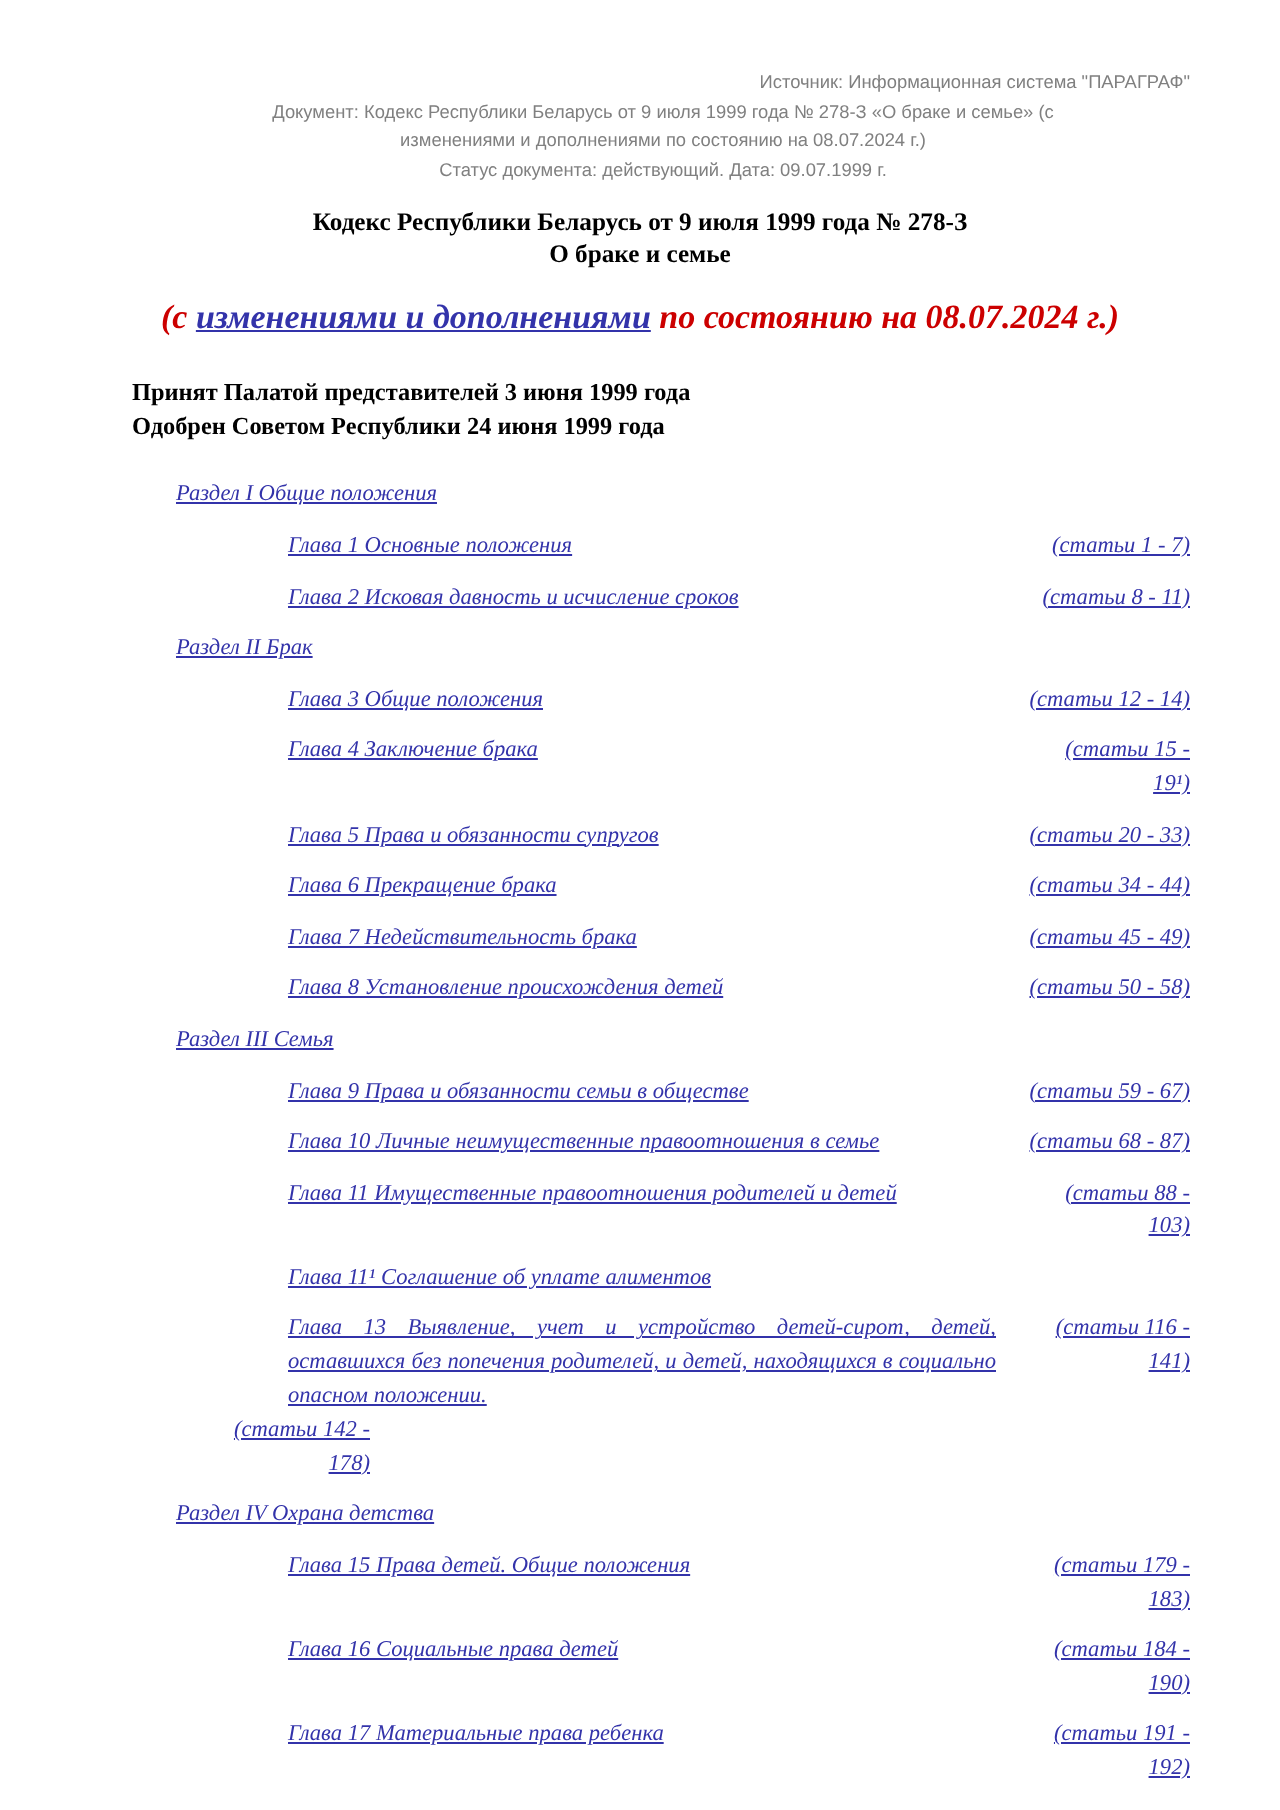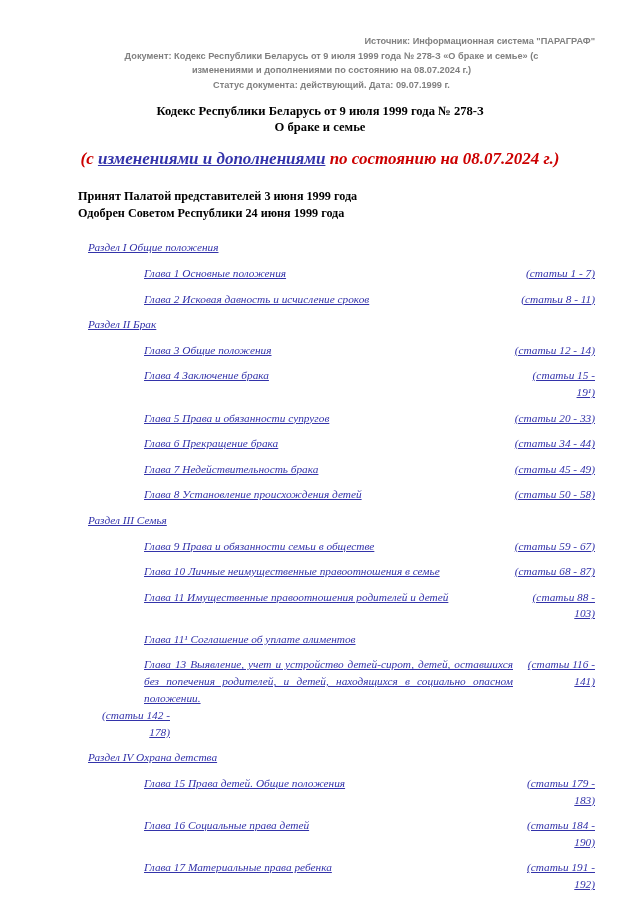--- a/index.html
+++ b/index.html
@@ -23,21 +23,20 @@
   }
 
   
   .meta {
     margin: 0;
     padding: 34px 45px 0 68px;
     color: #808080;
     font-family: "Liberation Sans", "DejaVu Sans", sans-serif;
     font-size: 9.2px;
     line-height: 14.6px;
-    font-weight: bold;
   }
   .meta-line { margin: 0; }
   .meta-right { text-align: right; }
   .meta-center { text-align: center; }
 
   
   .title-block {
     margin: 12px 0 16px 0;
     text-align: center;
     font-weight: bold;
@@ -54,21 +53,21 @@
     color: #cc0000;
     line-height: 15px;
   }
   .subtitle-red .lnk {
     color: #3333aa;
     text-decoration: underline;
   }
 
   
   .adopted {
-    margin: 22px 0 0 16px;
+    margin: 22px 0 0 4px;
     padding-left: 62px;
     font-weight: bold;
     font-size: 12.2px;
     line-height: 16.5px;
   }
   .adopted p { margin: 0; }
 
   
   .toc {
     margin: 18px 0 0 0;
@@ -109,20 +108,21 @@
   }
   .toc-articles {
     font-style: italic;
     color: #3333aa;
     text-decoration: underline;
     text-align: right;
     line-height: 16.6px;
     flex: 0 0 auto;
     width: 82px;
     white-space: normal;
+    margin-left: 15px;
   }
   .toc-articles.empty { text-decoration: none; }
 </style>
 </head>
 <body>
 
 <div class="page">
 
   <div class="meta">
     <p class="meta-line meta-right">Источник: Информационная система "ПАРАГРАФ"</p>

